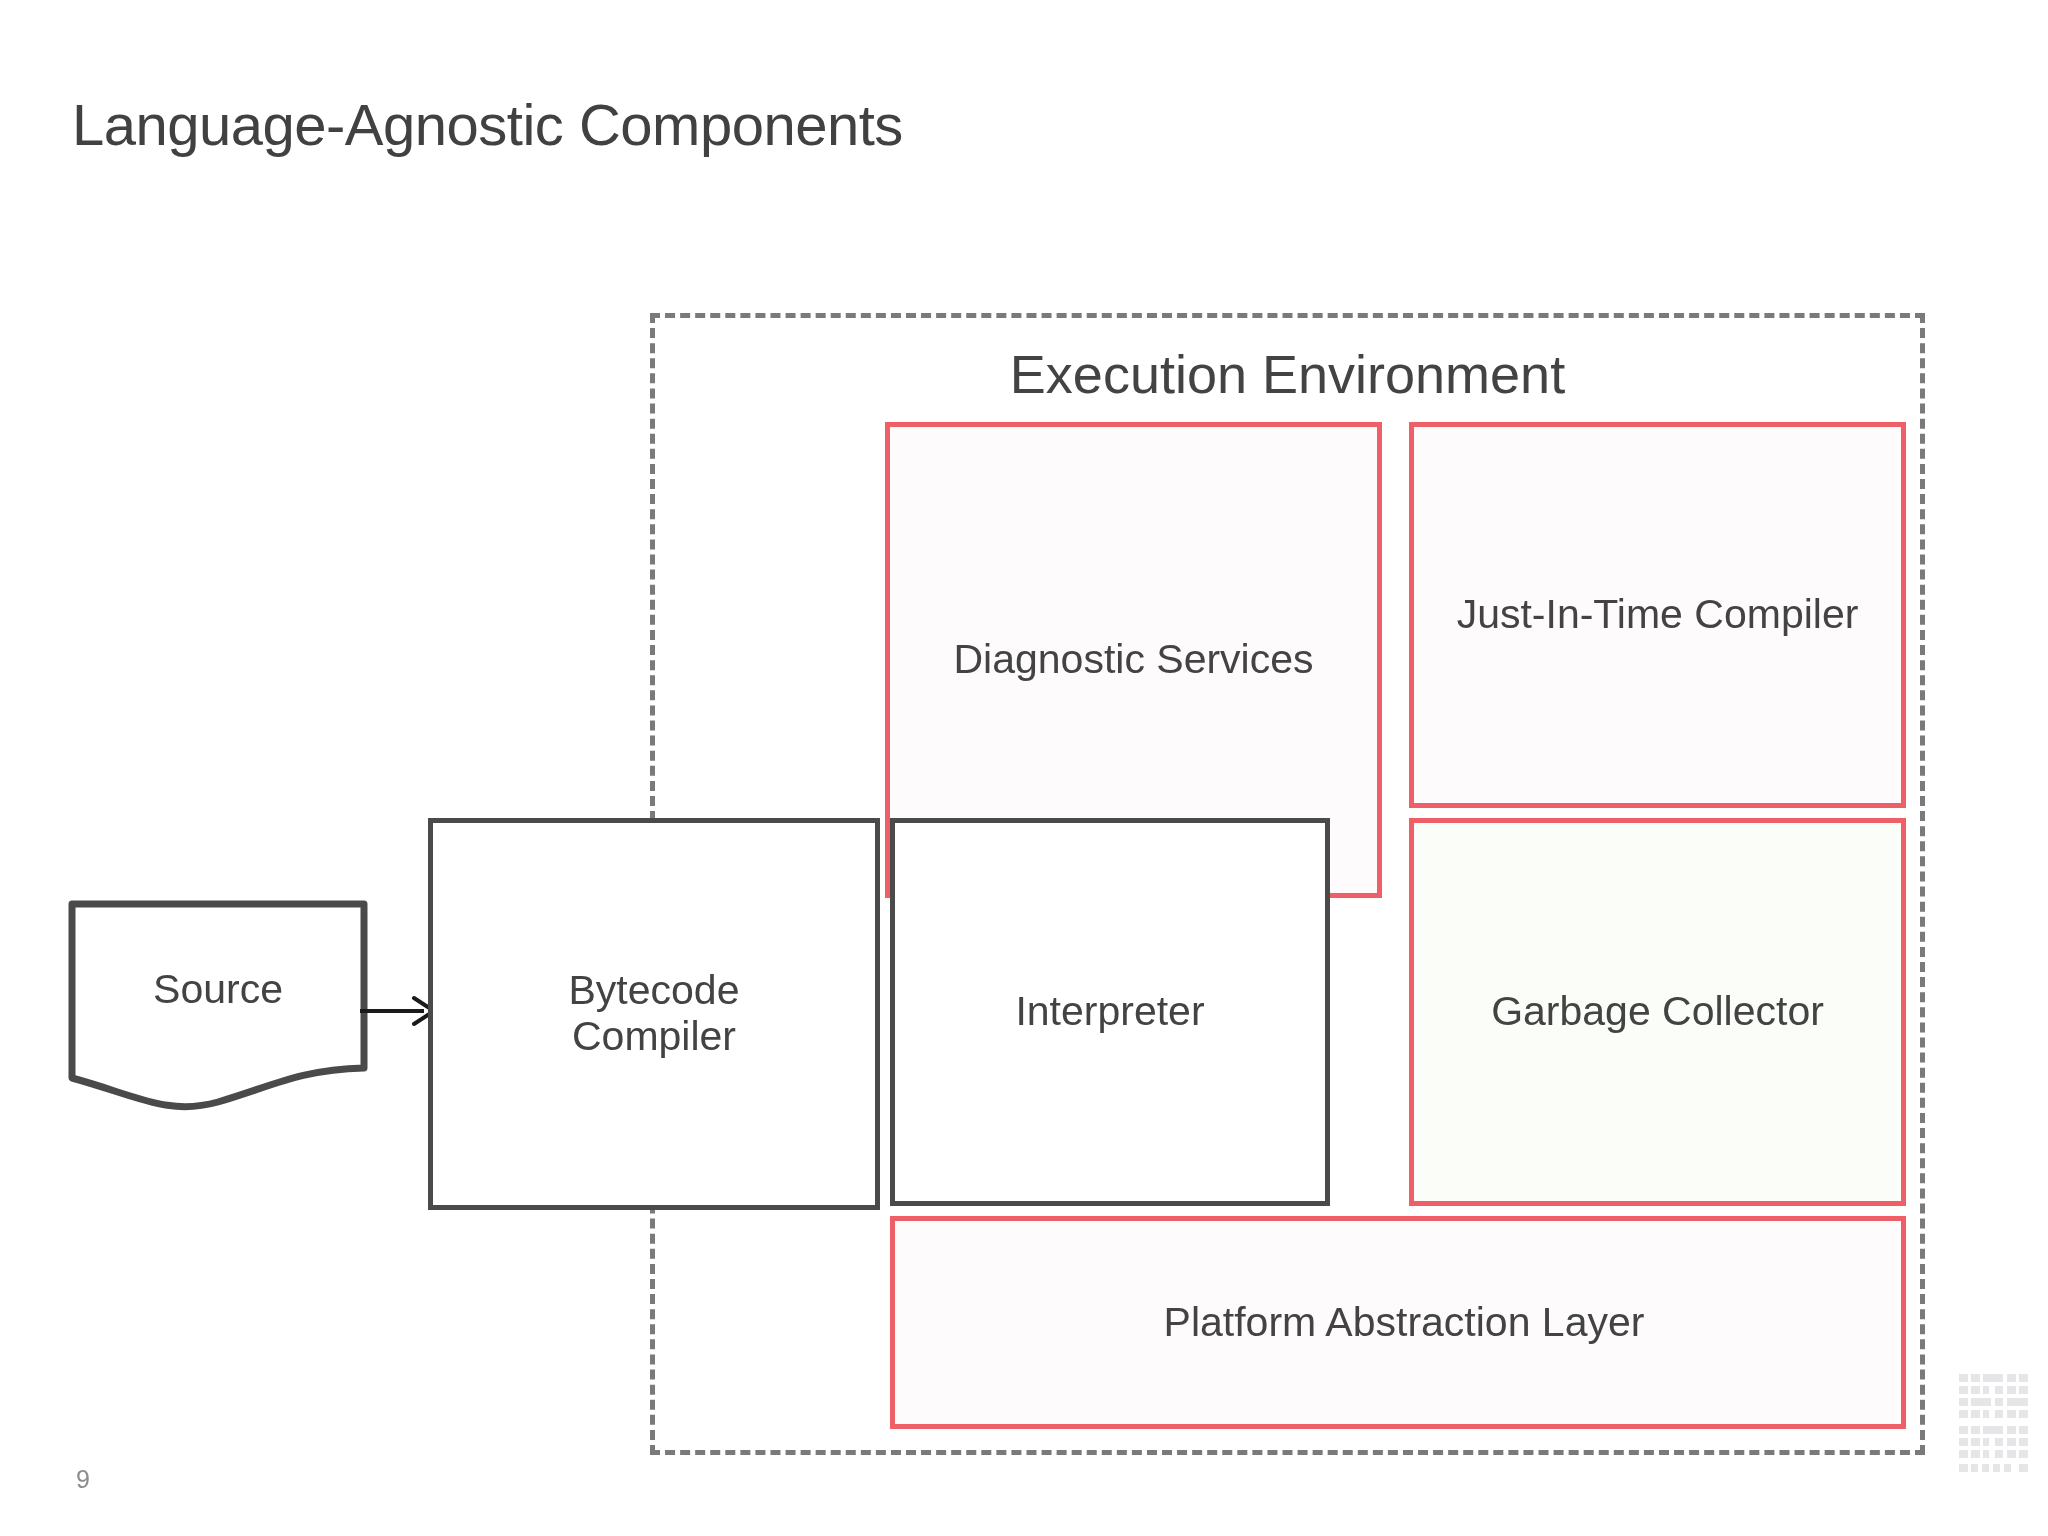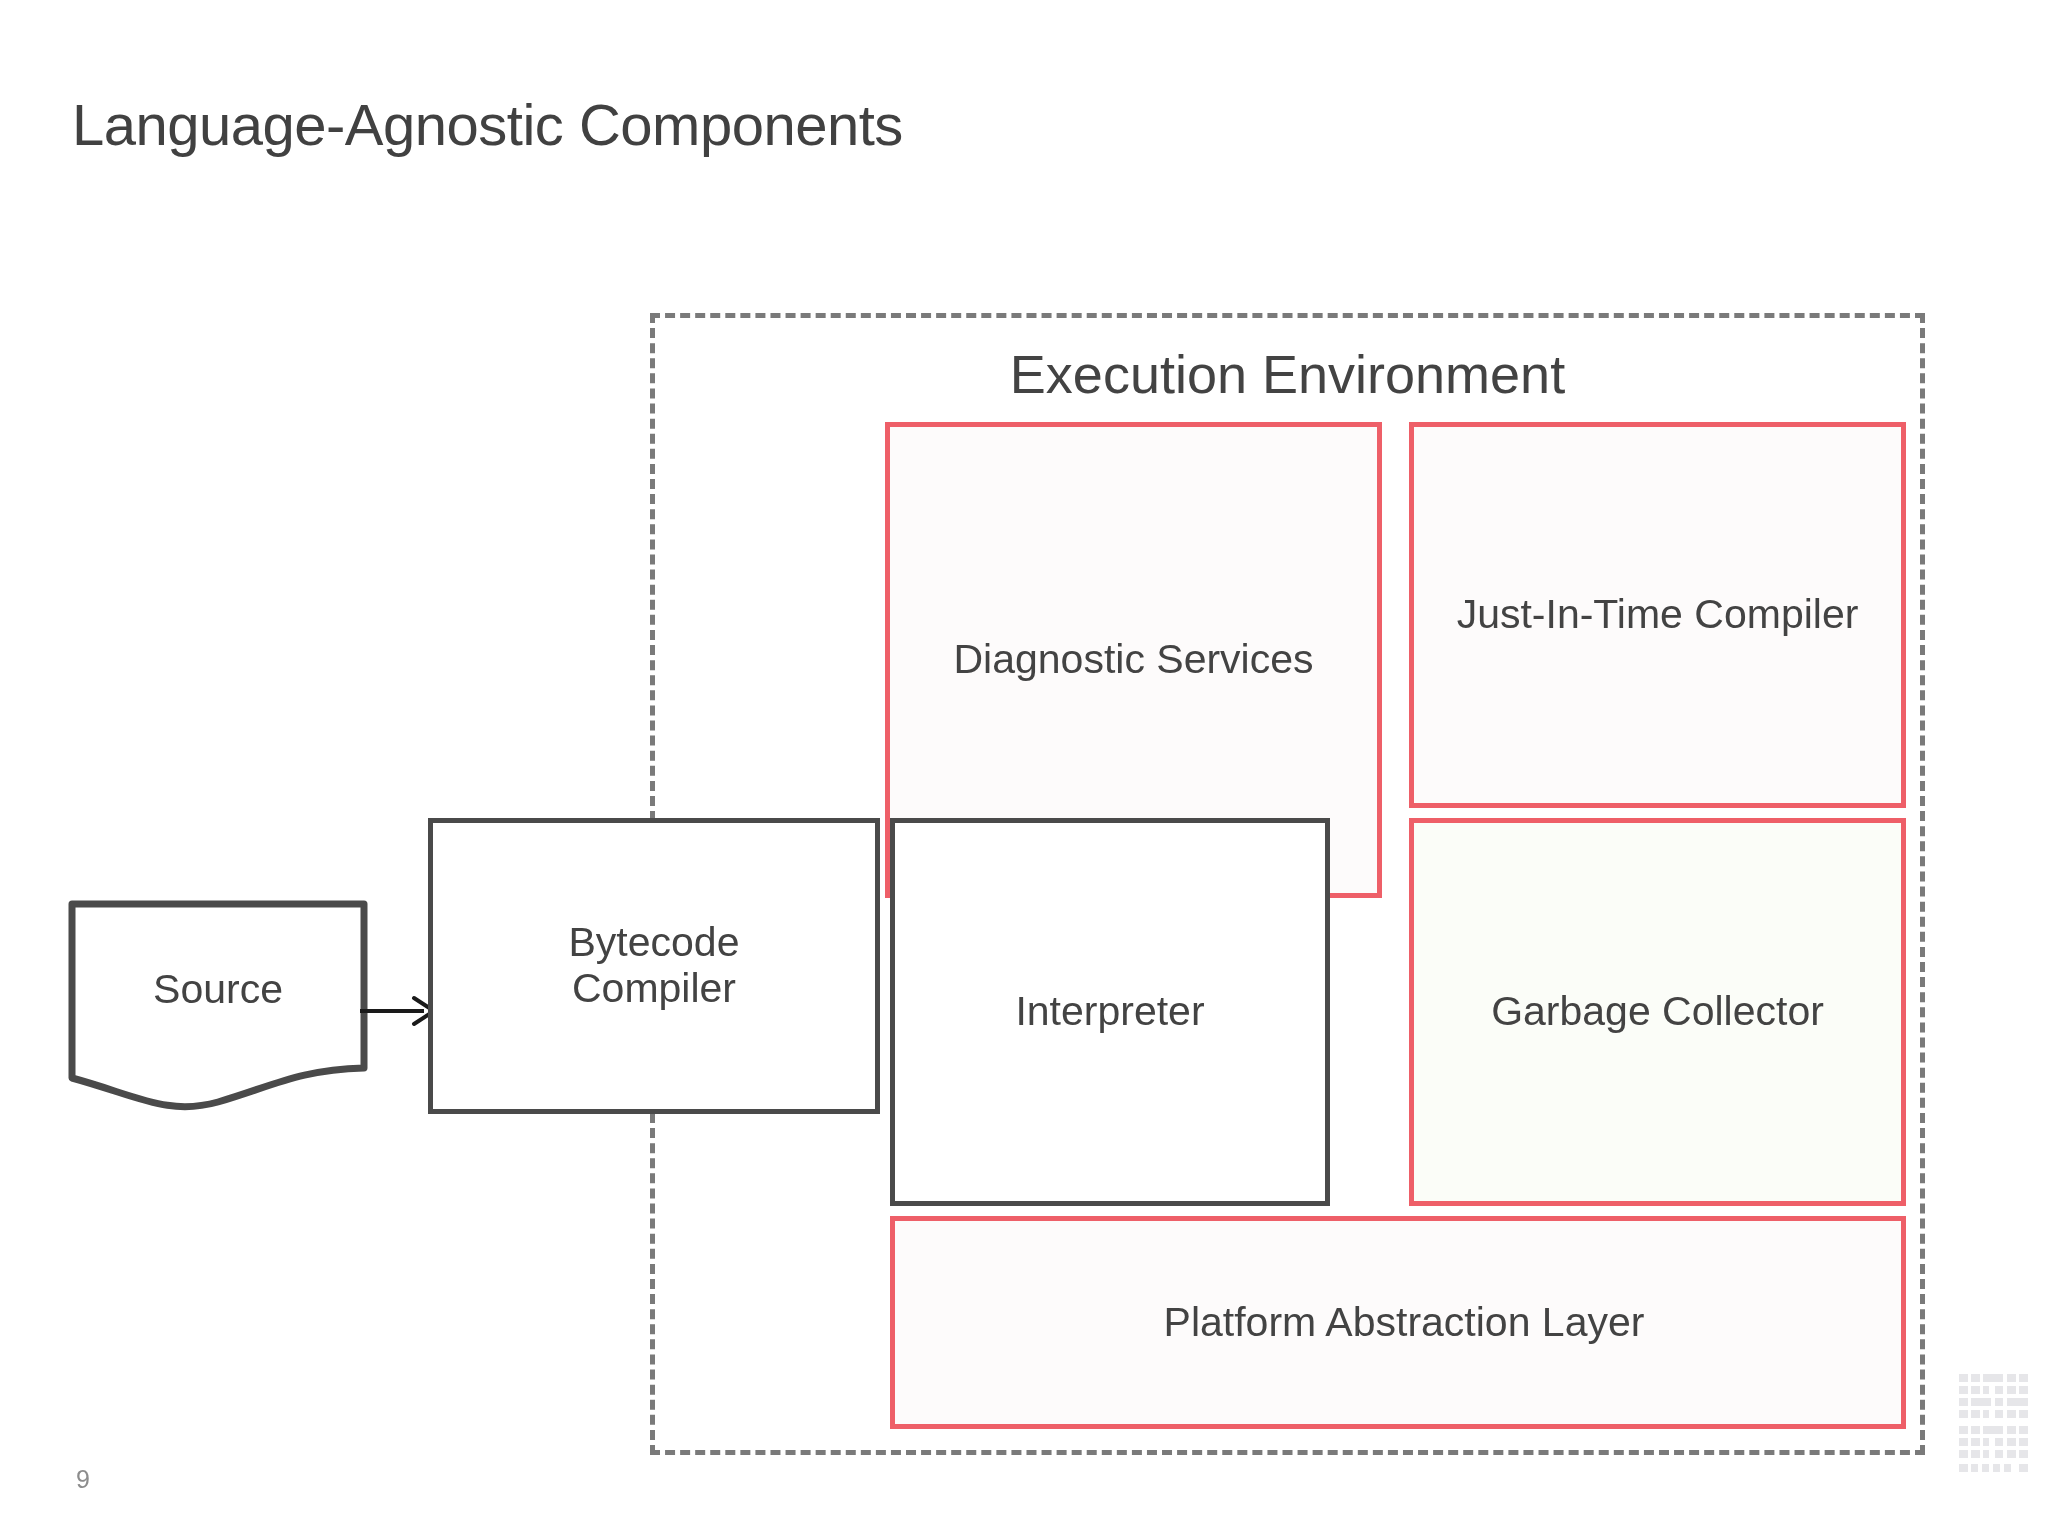--- a/index.html
+++ b/index.html
@@ -95,21 +95,21 @@
   }
 
   
   #node-diagnostic-services {
     left: 885px; top: 422px; width: 497px; height: 476px;
   }
   #node-jit-compiler {
     left: 1409px; top: 422px; width: 497px; height: 386px;
   }
   #node-bytecode-compiler {
-    left: 428px; top: 818px; width: 452px; height: 296px;
+    left: 428px; top: 818px; width: 452px; height: 392px;
     z-index: 4;
   }
   #node-interpreter {
     left: 890px; top: 818px; width: 440px; height: 388px;
     z-index: 4;
   }
   #node-garbage-collector {
     left: 1409px; top: 818px; width: 497px; height: 388px;
     z-index: 4;
   }

